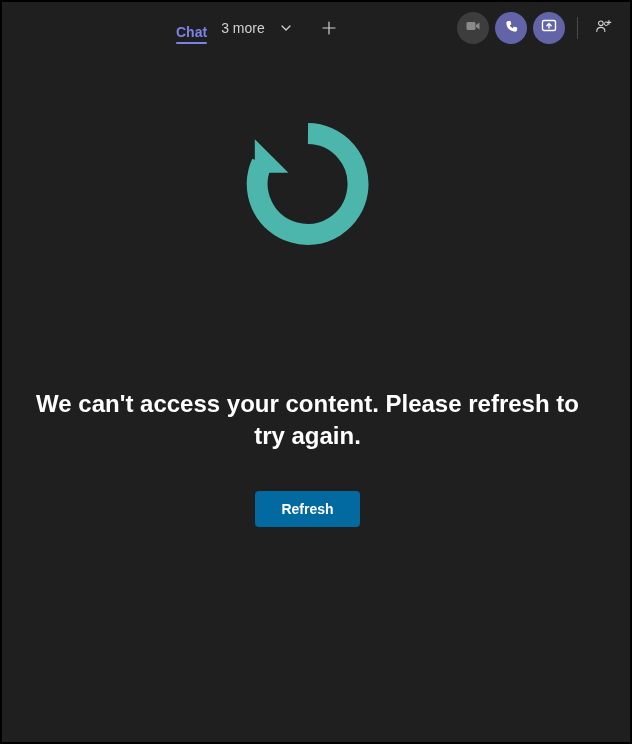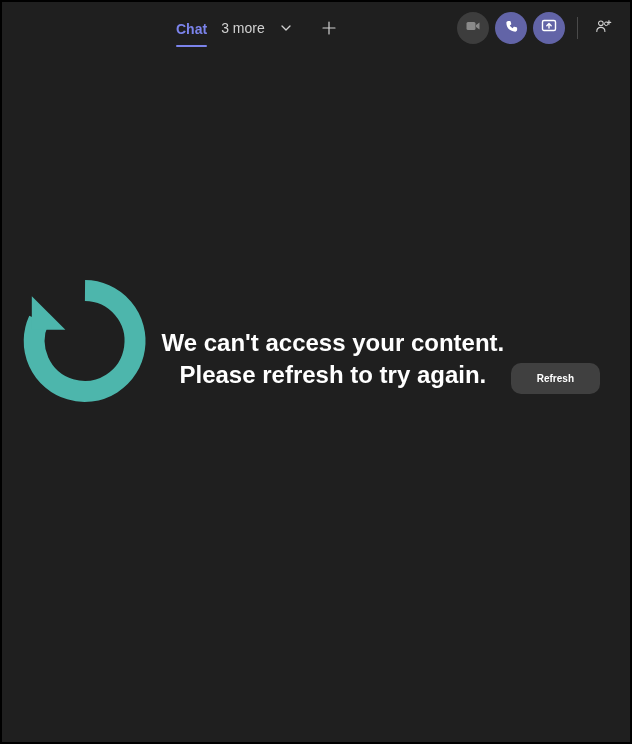--- a/index.html
+++ b/index.html
@@ -21,21 +21,21 @@
     .header-left {
       flex: 1;
       display: flex;
       align-items: center;
       padding-left: 162px;
       gap: 14px;
     }
     .tab {
       font-size: 14px;
       position: relative;
-      padding: 12px 0 10px 0;
+      padding: 12px 0 4px 0;
       cursor: pointer;
     }
     .tab.active {
       color: #7b83eb;
       font-weight: 600;
     }
     .tab.active::after {
       content: "";
       position: absolute;
       bottom: 0;
@@ -90,45 +90,45 @@
       width: 28px;
       height: 28px;
       display: flex;
       align-items: center;
       justify-content: center;
       cursor: pointer;
       color: #d1d1d1;
     }
     .content {
       display: flex;
-      flex-direction: row;
+      flex-direction: column;
       align-items: center;
       height: calc(100% - 52px);
       padding: 0 30px 40px 13px;
     }
     .refresh-icon-large {
       margin-top: 60px;
       margin-bottom: 130px;
     }
     .error-text {
       font-size: 24px;
       font-weight: 700;
       text-align: center;
       line-height: 1.35;
       margin-bottom: 38px;
       max-width: 560px;
     }
     .refresh-btn {
-      background: #404040;
+      background: #0369a1;
       color: #ffffff;
       border: none;
       padding: 10px 26px;
-      font-size: 10px;
+      font-size: 14px;
       font-weight: 600;
-      border-radius: 10px;
+      border-radius: 4px;
       cursor: pointer;
       font-family: inherit;
     }
   </style>
 </head>
 <body>
 
 <div class="header">
   <div class="header-left">
     <div class="tab active">Chat</div>

